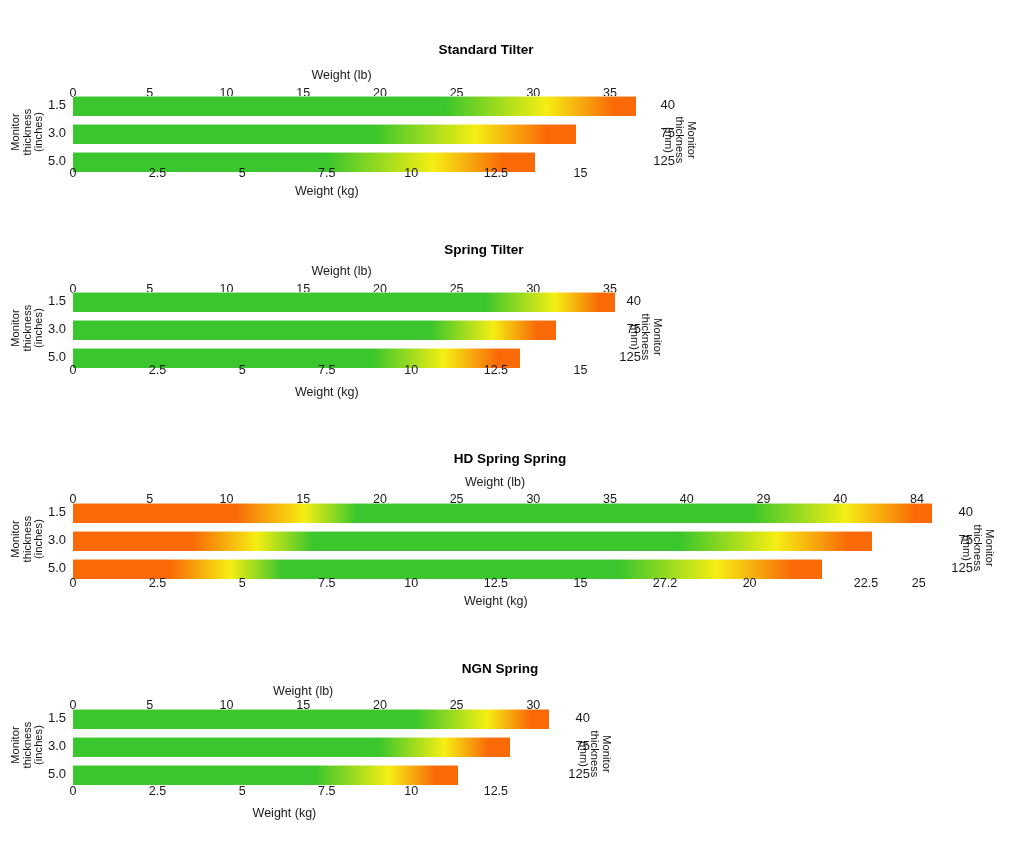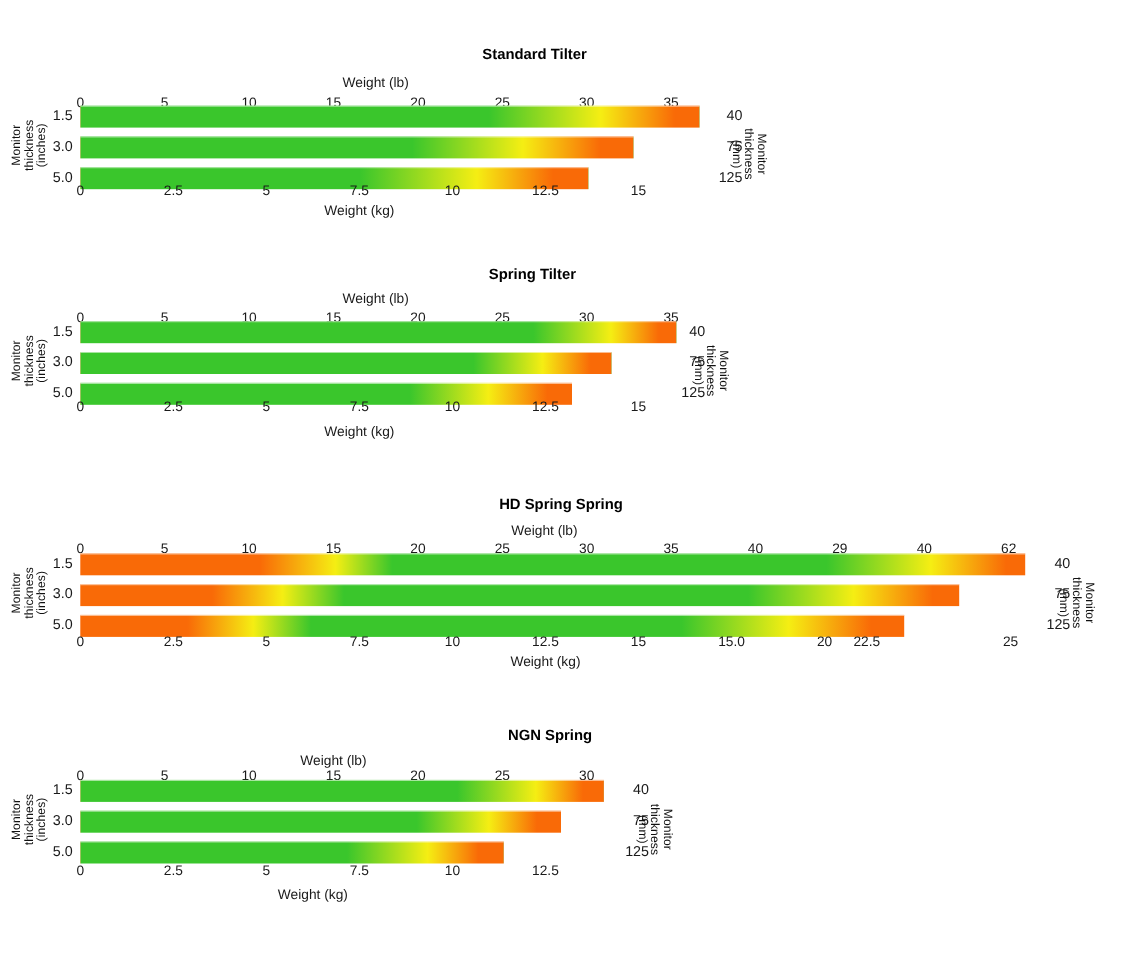--- a/index.html
+++ b/index.html
@@ -181,42 +181,42 @@
         <span class="tick" style="left:149.72500000000002px;">5</span>
         <span class="tick" style="left:226.45000000000002px;">10</span>
         <span class="tick" style="left:303.175px;">15</span>
         <span class="tick" style="left:379.90000000000003px;">20</span>
         <span class="tick" style="left:456.625px;">25</span>
         <span class="tick" style="left:533.35px;">30</span>
         <span class="tick" style="left:610.075px;">35</span>
         <span class="tick" style="left:686.8000000000001px;">40</span>
         <span class="tick" style="left:763.525px;">29</span>
         <span class="tick" style="left:840.25px;">40</span>
-        <span class="tick" style="left:916.975px;">62</span>
+        <span class="tick" style="left:916.975px;">84</span>
       </div>
       <div class="bar" style="left:73px;top:503px;width:859.32px;background:linear-gradient(to right,#f96a07 0%,#f96a07 19%,#f5ee13 27%,#3ac62c 33%,#3ac62c 79%,#f5ee13 90%,#f96a07 98%,#f96a07 100%);"></div>
       <div class="cat-label" style="left:28px;top:504px;width:38px;">1.5</div>
       <div class="cat-label-right" style="left:933px;top:504px;width:40px;text-align:right;">40</div>
       <div class="bar" style="left:73px;top:531px;width:799.4745px;background:linear-gradient(to right,#f96a07 0%,#f96a07 15%,#f5ee13 23%,#3ac62c 30%,#3ac62c 76%,#f5ee13 88%,#f96a07 97%,#f96a07 100%);"></div>
       <div class="cat-label" style="left:28px;top:532px;width:38px;">3.0</div>
       <div class="cat-label-right" style="left:933px;top:532px;width:40px;text-align:right;">75</div>
       <div class="bar" style="left:73px;top:559px;width:748.836px;background:linear-gradient(to right,#f96a07 0%,#f96a07 13%,#f5ee13 21%,#3ac62c 28%,#3ac62c 73%,#f5ee13 86%,#f96a07 96%,#f96a07 100%);"></div>
       <div class="cat-label" style="left:28px;top:560px;width:38px;">5.0</div>
       <div class="cat-label-right" style="left:933px;top:560px;width:40px;text-align:right;">125</div>
       <div class="tick-row" style="left:0;top:576px;width:1024px;">
         <span class="tick" style="left:73px;">0</span>
         <span class="tick" style="left:157.5739675px;">2.5</span>
         <span class="tick" style="left:242.14793500000002px;">5</span>
         <span class="tick" style="left:326.72190250000006px;">7.5</span>
         <span class="tick" style="left:411.29587000000004px;">10</span>
         <span class="tick" style="left:495.8698375px;">12.5</span>
         <span class="tick" style="left:580.4438050000001px;">15</span>
-        <span class="tick" style="left:665.0177725000001px;">15.0</span>
+        <span class="tick" style="left:665.0177725000001px;">27.2</span>
         <span class="tick" style="left:749.5917400000001px;">20</span>
-        <span class="tick" style="left:788px;">22.5</span>
+        <span class="tick" style="left:866px;">22.5</span>
         <span class="tick" style="left:918.739675px;">25</span>
       </div>
       <div class="axis-title" style="left:375.8698375px;top:594px;width:240px;">Weight (kg)</div>
       <div class="side-label left" style="left:10px;top:579px;width:80px;"><span>Monitor</span><br><span>thickness</span><br><span>(inches)</span></div>
       <div class="side-label right" style="left:995px;top:508px;width:80px;"><span>Monitor</span><br><span>thickness</span><br><span>(mm)</span></div>
     </div>
     <div class="panel">
       <div class="chart-title" style="left:300px;top:661px;width:400px;">NGN Spring</div>
       <div class="axis-title" style="left:183.175px;top:684px;width:240px;">Weight (lb)</div>
       <div class="tick-row" style="left:0;top:698px;width:1024px;">

